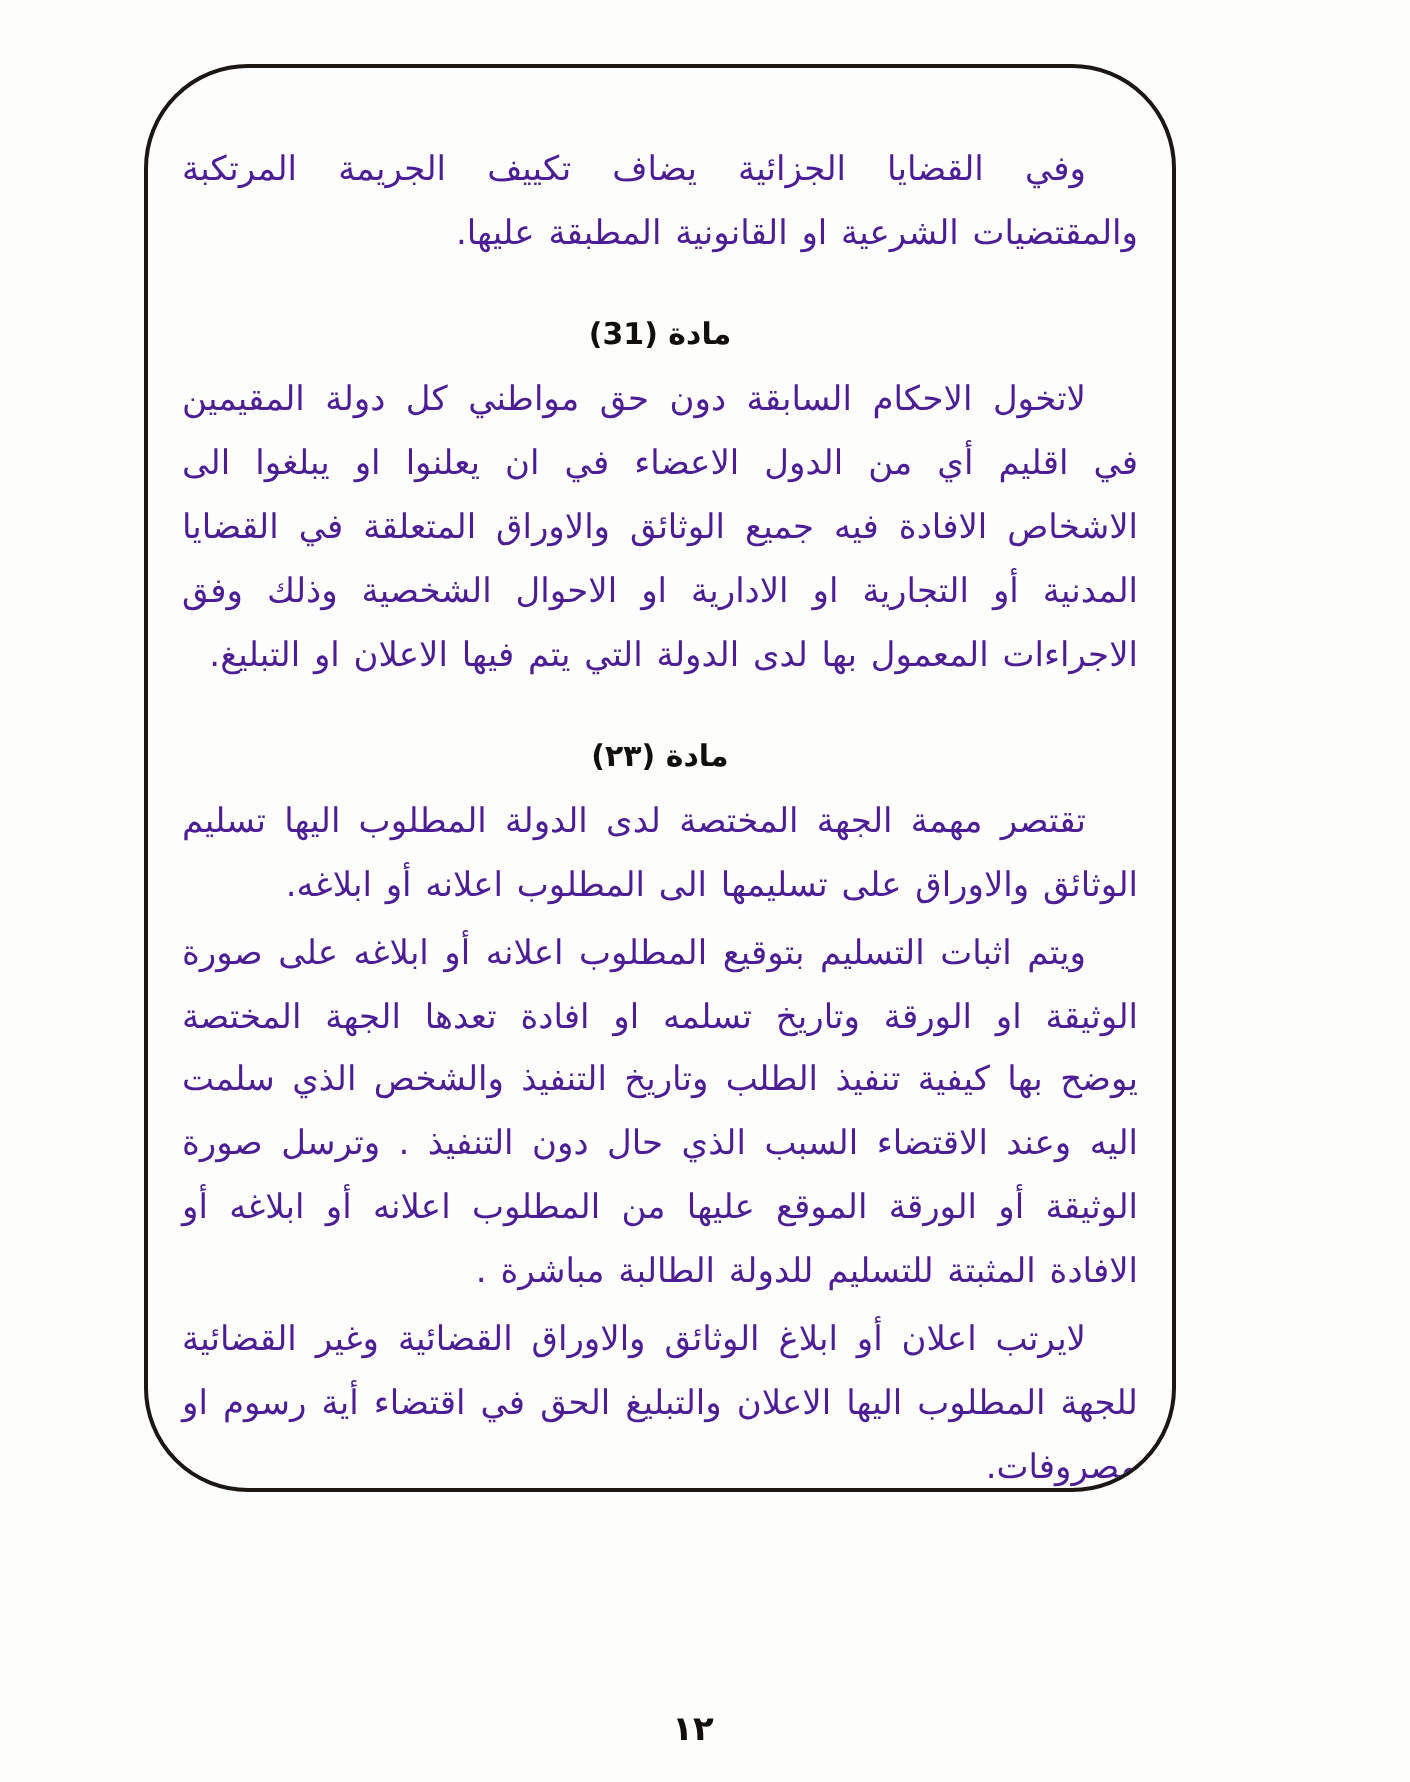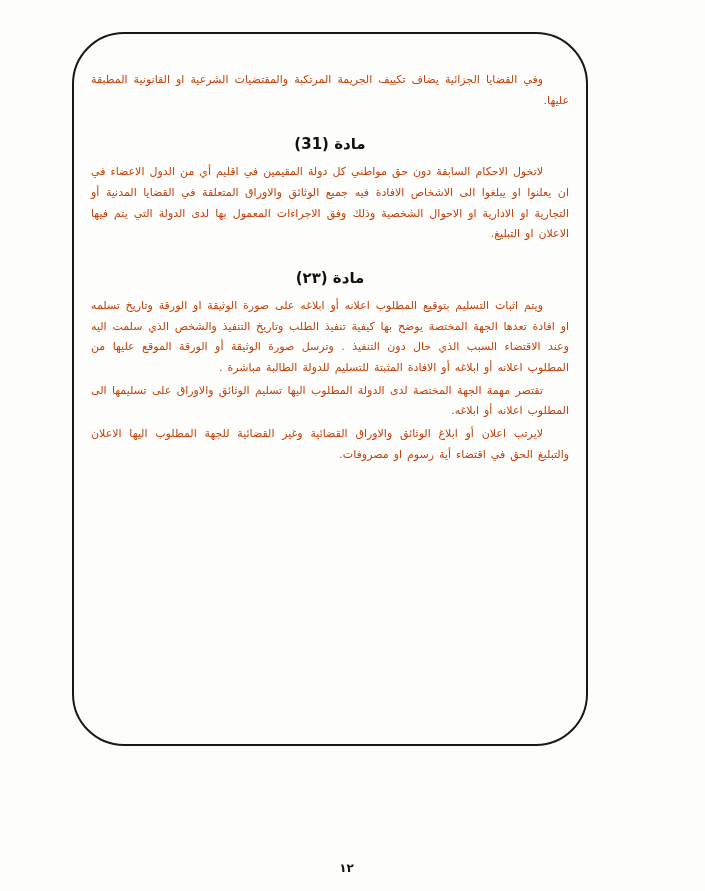--- a/index.html
+++ b/index.html
@@ -30,66 +30,66 @@
     width: 516px;
     height: 714px;
     border: 2.5px solid #1b1712;
     border-radius: 52px;
     padding: 36px 17px 18px 17px;
     direction: rtl;
     overflow: hidden;
   }
 
   .para {
-    font-size: 11px;
+    font-size: 17px;
     line-height: 1.88;
     text-align: justify;
     text-align-last: right;
     text-indent: 26px;
     word-spacing: 1.5px;
-    color: #c2410c;
+    color: #4c1d95;
   }
 
   .para + .para { margin-top: 2px; }
 
   .article-heading {
     font-size: 15px;
     font-weight: bold;
     text-align: center;
     margin: 24px 0 9px 0;
     letter-spacing: 0.5px;
     color: #12100c;
   }
 
   .page-number {
     position: absolute;
     bottom: 16px;
     left: 0;
     right: 12px;
     text-align: center;
-    font-size: 12px;
+    font-size: 17px;
     font-weight: bold;
     color: #12100c;
   }
 </style>
 </head>
 <body>
 
 <div class="scan-page">
 
   <div class="border-frame" dir="rtl">
 
     <p class="para">وفي القضايا الجزائية يضاف تكييف الجريمة المرتكبة والمقتضيات الشرعية او القانونية المطبقة عليها.</p>
 
     <h3 class="article-heading">مادة (31)</h3>
     <p class="para">لاتخول الاحكام السابقة دون حق مواطني كل دولة المقيمين في اقليم أي من الدول الاعضاء في ان يعلنوا او يبلغوا الى الاشخاص الافادة فيه جميع الوثائق والاوراق المتعلقة في القضايا المدنية أو التجارية او الادارية او الاحوال الشخصية وذلك وفق الاجراءات المعمول بها لدى الدولة التي يتم فيها الاعلان او التبليغ.</p>
 
     <h3 class="article-heading">مادة (٢٣)</h3>
+    <p class="para">تقتصر مهمة الجهة المختصة لدى الدولة المطلوب اليها تسليم الوثائق والاوراق على تسليمها الى المطلوب اعلانه أو ابلاغه.</p>
     <p class="para">ويتم اثبات التسليم بتوقيع المطلوب اعلانه أو ابلاغه على صورة الوثيقة او الورقة وتاريخ تسلمه او افادة تعدها الجهة المختصة يوضح بها كيفية تنفيذ الطلب وتاريخ التنفيذ والشخص الذي سلمت اليه وعند الاقتضاء السبب الذي حال دون التنفيذ . وترسل صورة الوثيقة أو الورقة الموقع عليها من المطلوب اعلانه أو ابلاغه أو الافادة المثبتة للتسليم للدولة الطالبة مباشرة .</p>
-    <p class="para">تقتصر مهمة الجهة المختصة لدى الدولة المطلوب اليها تسليم الوثائق والاوراق على تسليمها الى المطلوب اعلانه أو ابلاغه.</p>
 
     <p class="para">لايرتب اعلان أو ابلاغ الوثائق والاوراق القضائية وغير القضائية للجهة المطلوب اليها الاعلان والتبليغ الحق في اقتضاء أية رسوم او مصروفات.</p>
 
   </div>
 
   <div class="page-number">١٢</div>
 
 </div>
 
 </body></html>

